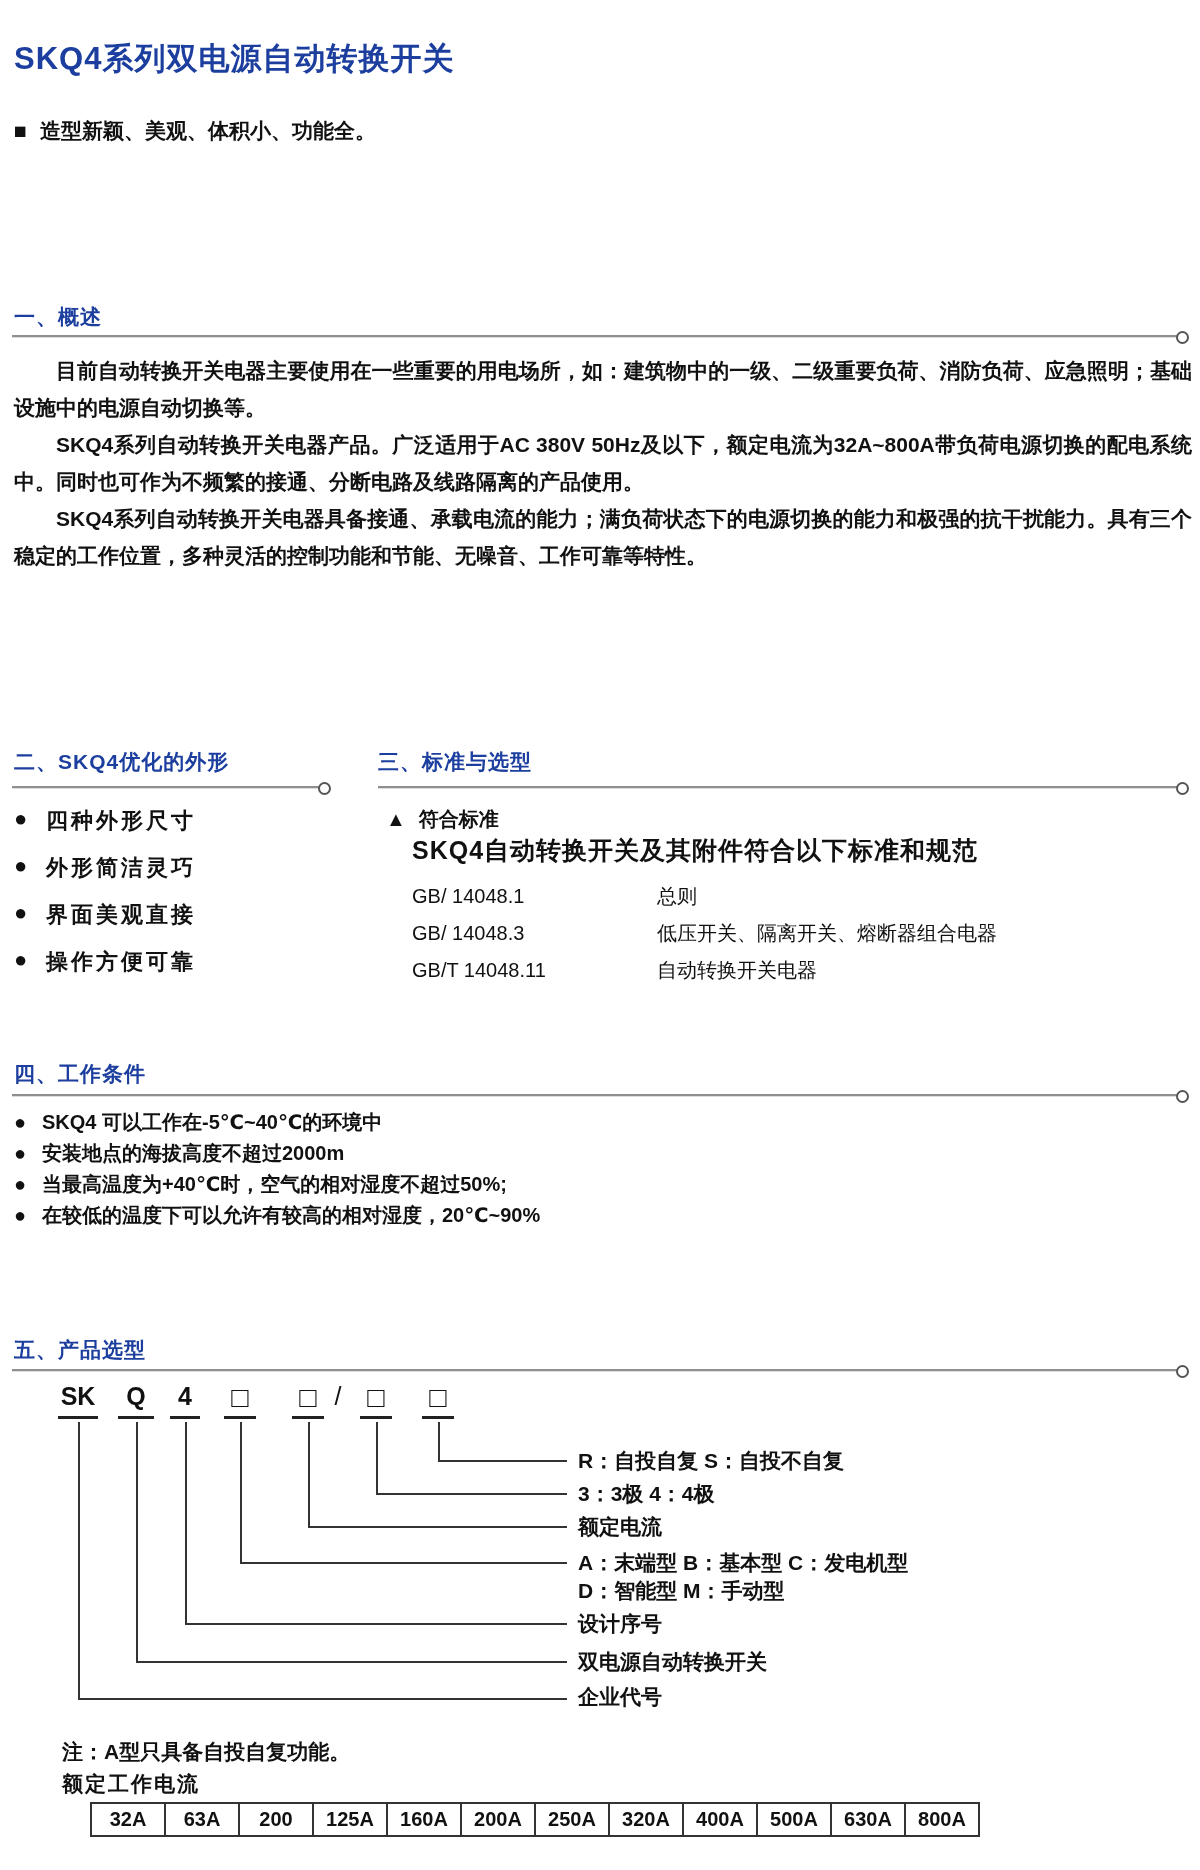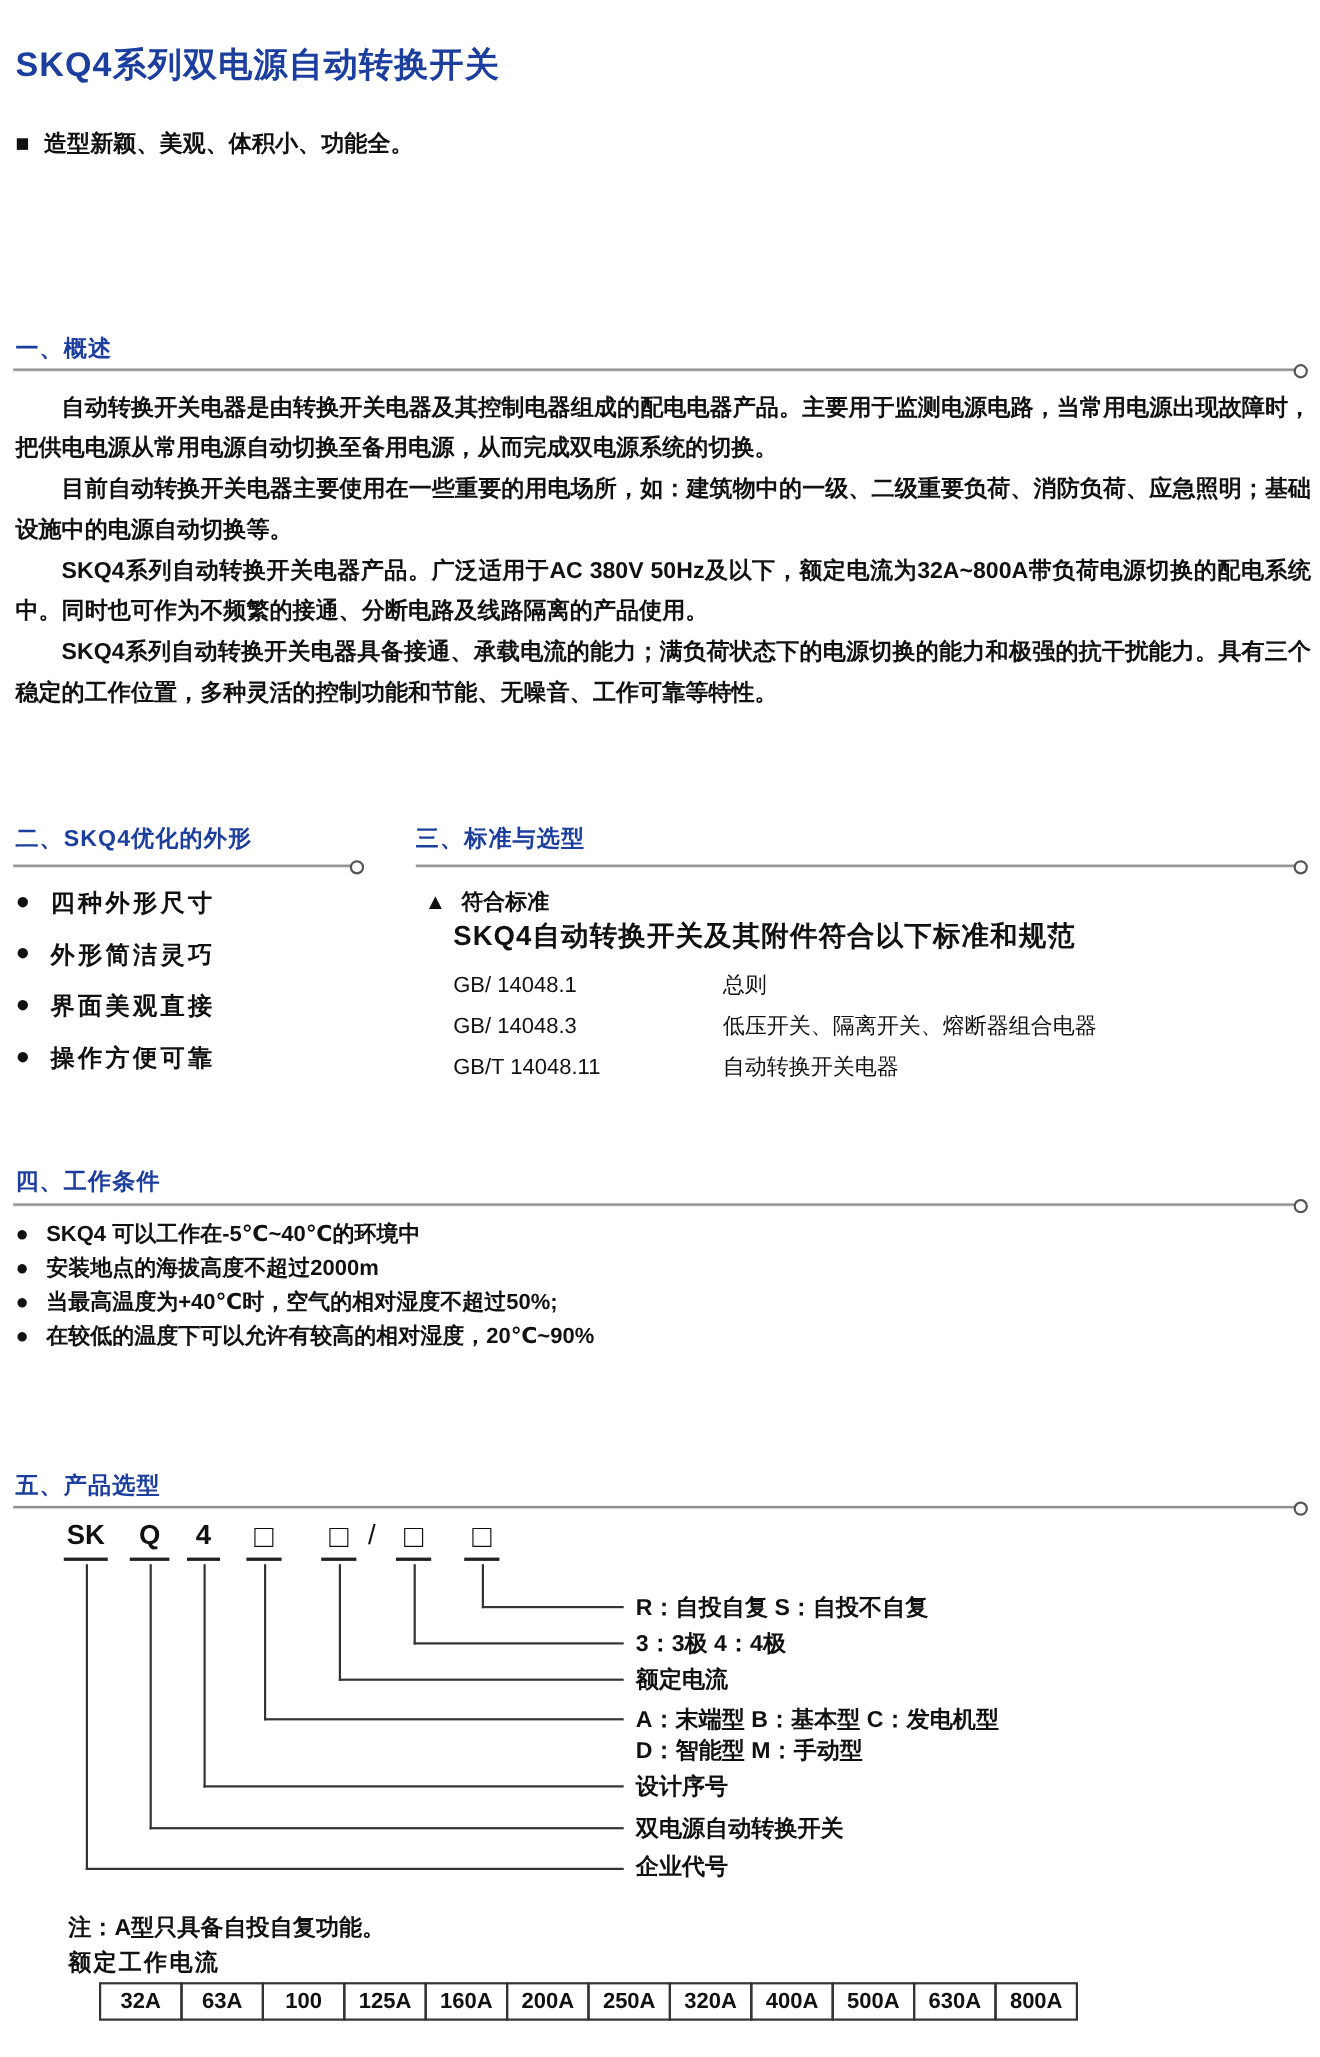--- a/index.html
+++ b/index.html
@@ -36,21 +36,21 @@
     background:#ffffff;
   }
   
   .overview{left:14px;top:352px;width:1178px;font-size:21px;font-weight:700;line-height:37px;text-align:justify;}
   .overview p{margin:0;text-indent:2em;}
   
   .feature-list{left:14px;top:806px;font-size:22px;font-weight:700;}
   .feature-item{position:relative;padding-left:32px;margin-bottom:17px;letter-spacing:3px;}
   .feature-item .marker{position:absolute;left:0;top:0;letter-spacing:0;}
   
-  .comply{left:386px;top:806px;font-size:20px;font-weight:700;}
+  .comply{left:386px;top:806px;font-size:20px;font-weight:700;font-family:Liberation Serif, serif;}
   .comply .marker{margin-right:8px;}
   .std-heading{left:412px;top:834px;font-size:25px;font-weight:700;letter-spacing:1px;}
   .std-rows{left:412px;top:878px;font-size:20px;font-weight:400;line-height:37px;}
   .std-row{display:flex;}
   .std-code{width:245px;}
   .std-desc{}
   
   .work-list{left:14px;top:1112px;font-size:20px;font-weight:600;}
   .work-item{position:relative;padding-left:28px;margin-bottom:10px;line-height:21px;}
   .work-item .marker{position:absolute;left:0;top:0;}
@@ -91,21 +91,20 @@
       <span class="marker">■</span>
       <span>造型新颖、美观、体积小、功能全。</span>
     </div>
   </div>
 
   <div class="abs sec-title" style="left:14px;top:303px;">一、概述</div>
   <div class="abs rule" style="left:12px;top:335px;width:1168px;">
     <span class="rule-circle"></span>
   </div>
   <div class="abs overview">
-    <p>自动转换开关电器是由转换开关电器及其控制电器组成的配电电器产品。主要用于监测电源电路，当常用电源出现故障时，把供电电源从常用电源自动切换至备用电源，从而完成双电源系统的切换。</p>
     <p>目前自动转换开关电器主要使用在一些重要的用电场所，如：建筑物中的一级、二级重要负荷、消防负荷、应急照明；基础设施中的电源自动切换等。</p>
     <p>SKQ4系列自动转换开关电器产品。广泛适用于AC 380V 50Hz及以下，额定电流为32A~800A带负荷电源切换的配电系统中。同时也可作为不频繁的接通、分断电路及线路隔离的产品使用。</p>
     <p>SKQ4系列自动转换开关电器具备接通、承载电流的能力；满负荷状态下的电源切换的能力和极强的抗干扰能力。具有三个稳定的工作位置，多种灵活的控制功能和节能、无噪音、工作可靠等特性。</p>
   </div>
 
   <div class="abs sec-title" style="left:14px;top:748px;">二、SKQ4优化的外形</div>
   <div class="abs rule" style="left:12px;top:786px;width:310px;">
     <span class="rule-circle"></span>
   </div>
   <div class="abs feature-list">
@@ -206,21 +205,21 @@
     <div class="legend-label" style="top:228px;">设计序号</div>
     <div class="legend-label" style="top:266px;text-align:right;">双电源自动转换开关</div>
     <div class="legend-label" style="top:301px;">企业代号</div>
   </div>
 
   <div class="abs note">注：A型只具备自投自复功能。</div>
   <div class="abs current-label">额定工作电流</div>
   <div class="abs current-table">
     <div class="current-cell">32A</div>
     <div class="current-cell">63A</div>
-    <div class="current-cell">100</div>
+    <div class="current-cell">200</div>
     <div class="current-cell">125A</div>
     <div class="current-cell">160A</div>
     <div class="current-cell">200A</div>
     <div class="current-cell">250A</div>
     <div class="current-cell">320A</div>
     <div class="current-cell">400A</div>
     <div class="current-cell">500A</div>
     <div class="current-cell">630A</div>
     <div class="current-cell">800A</div>
   </div>

